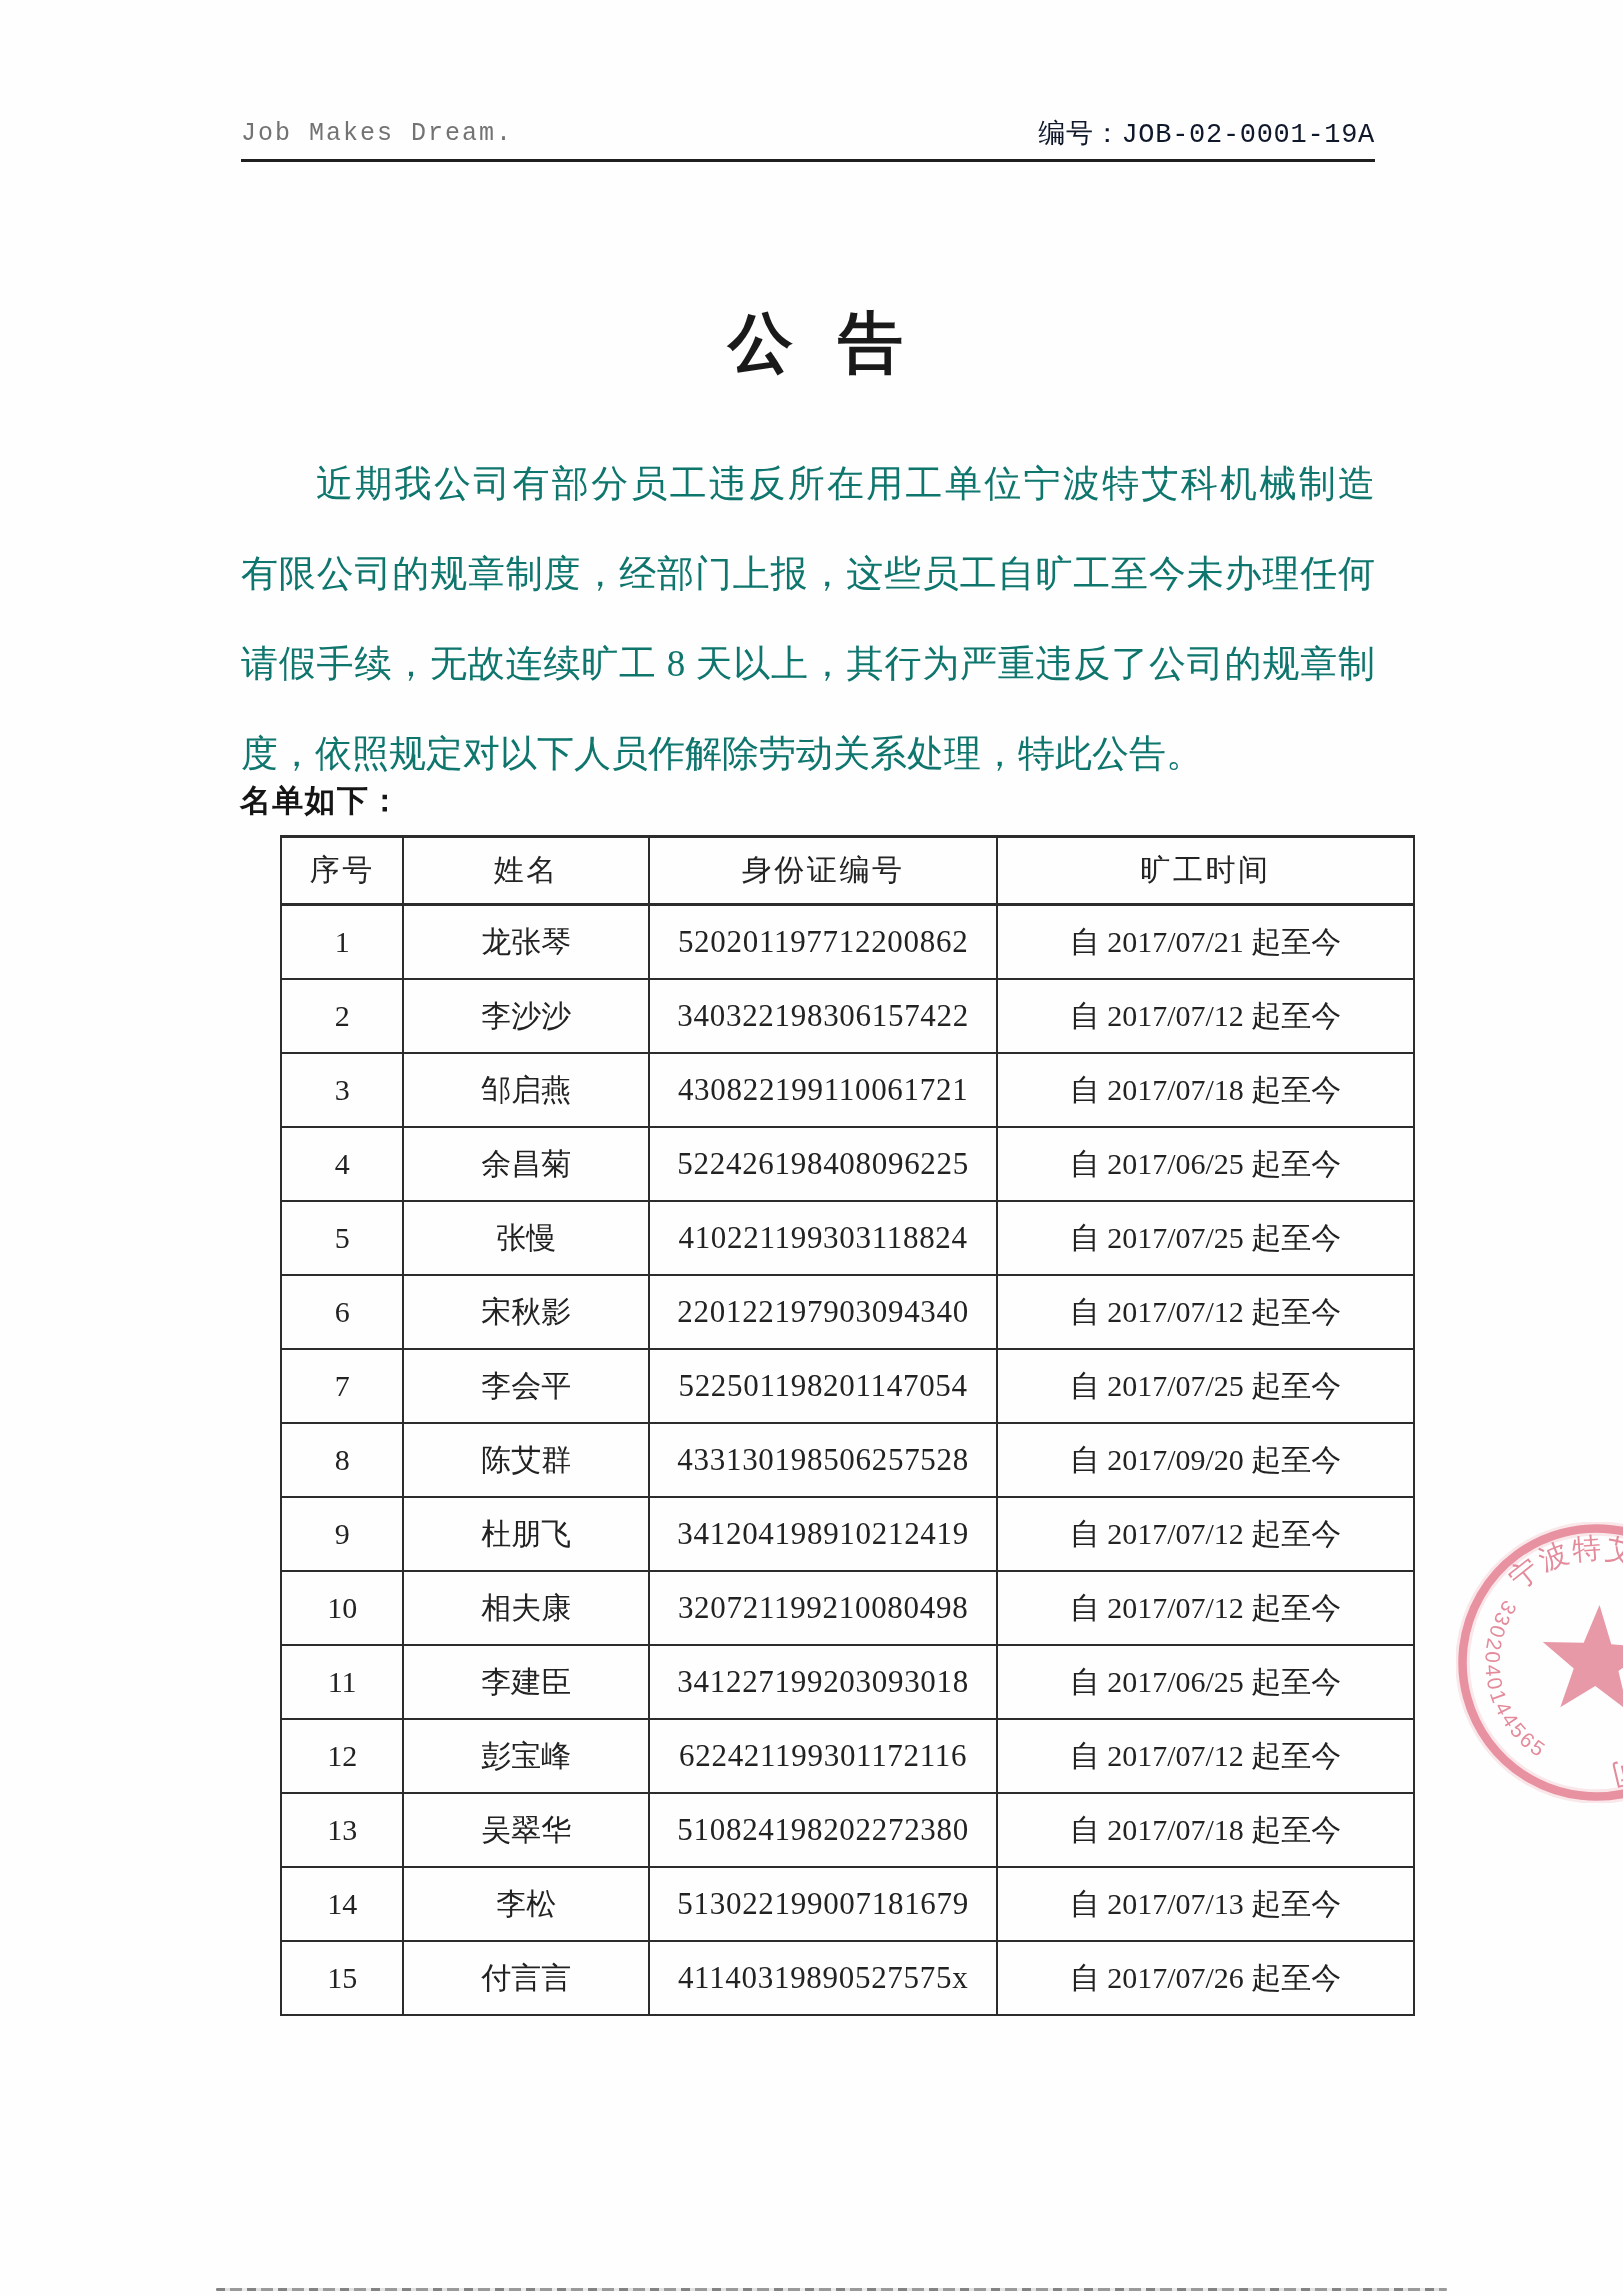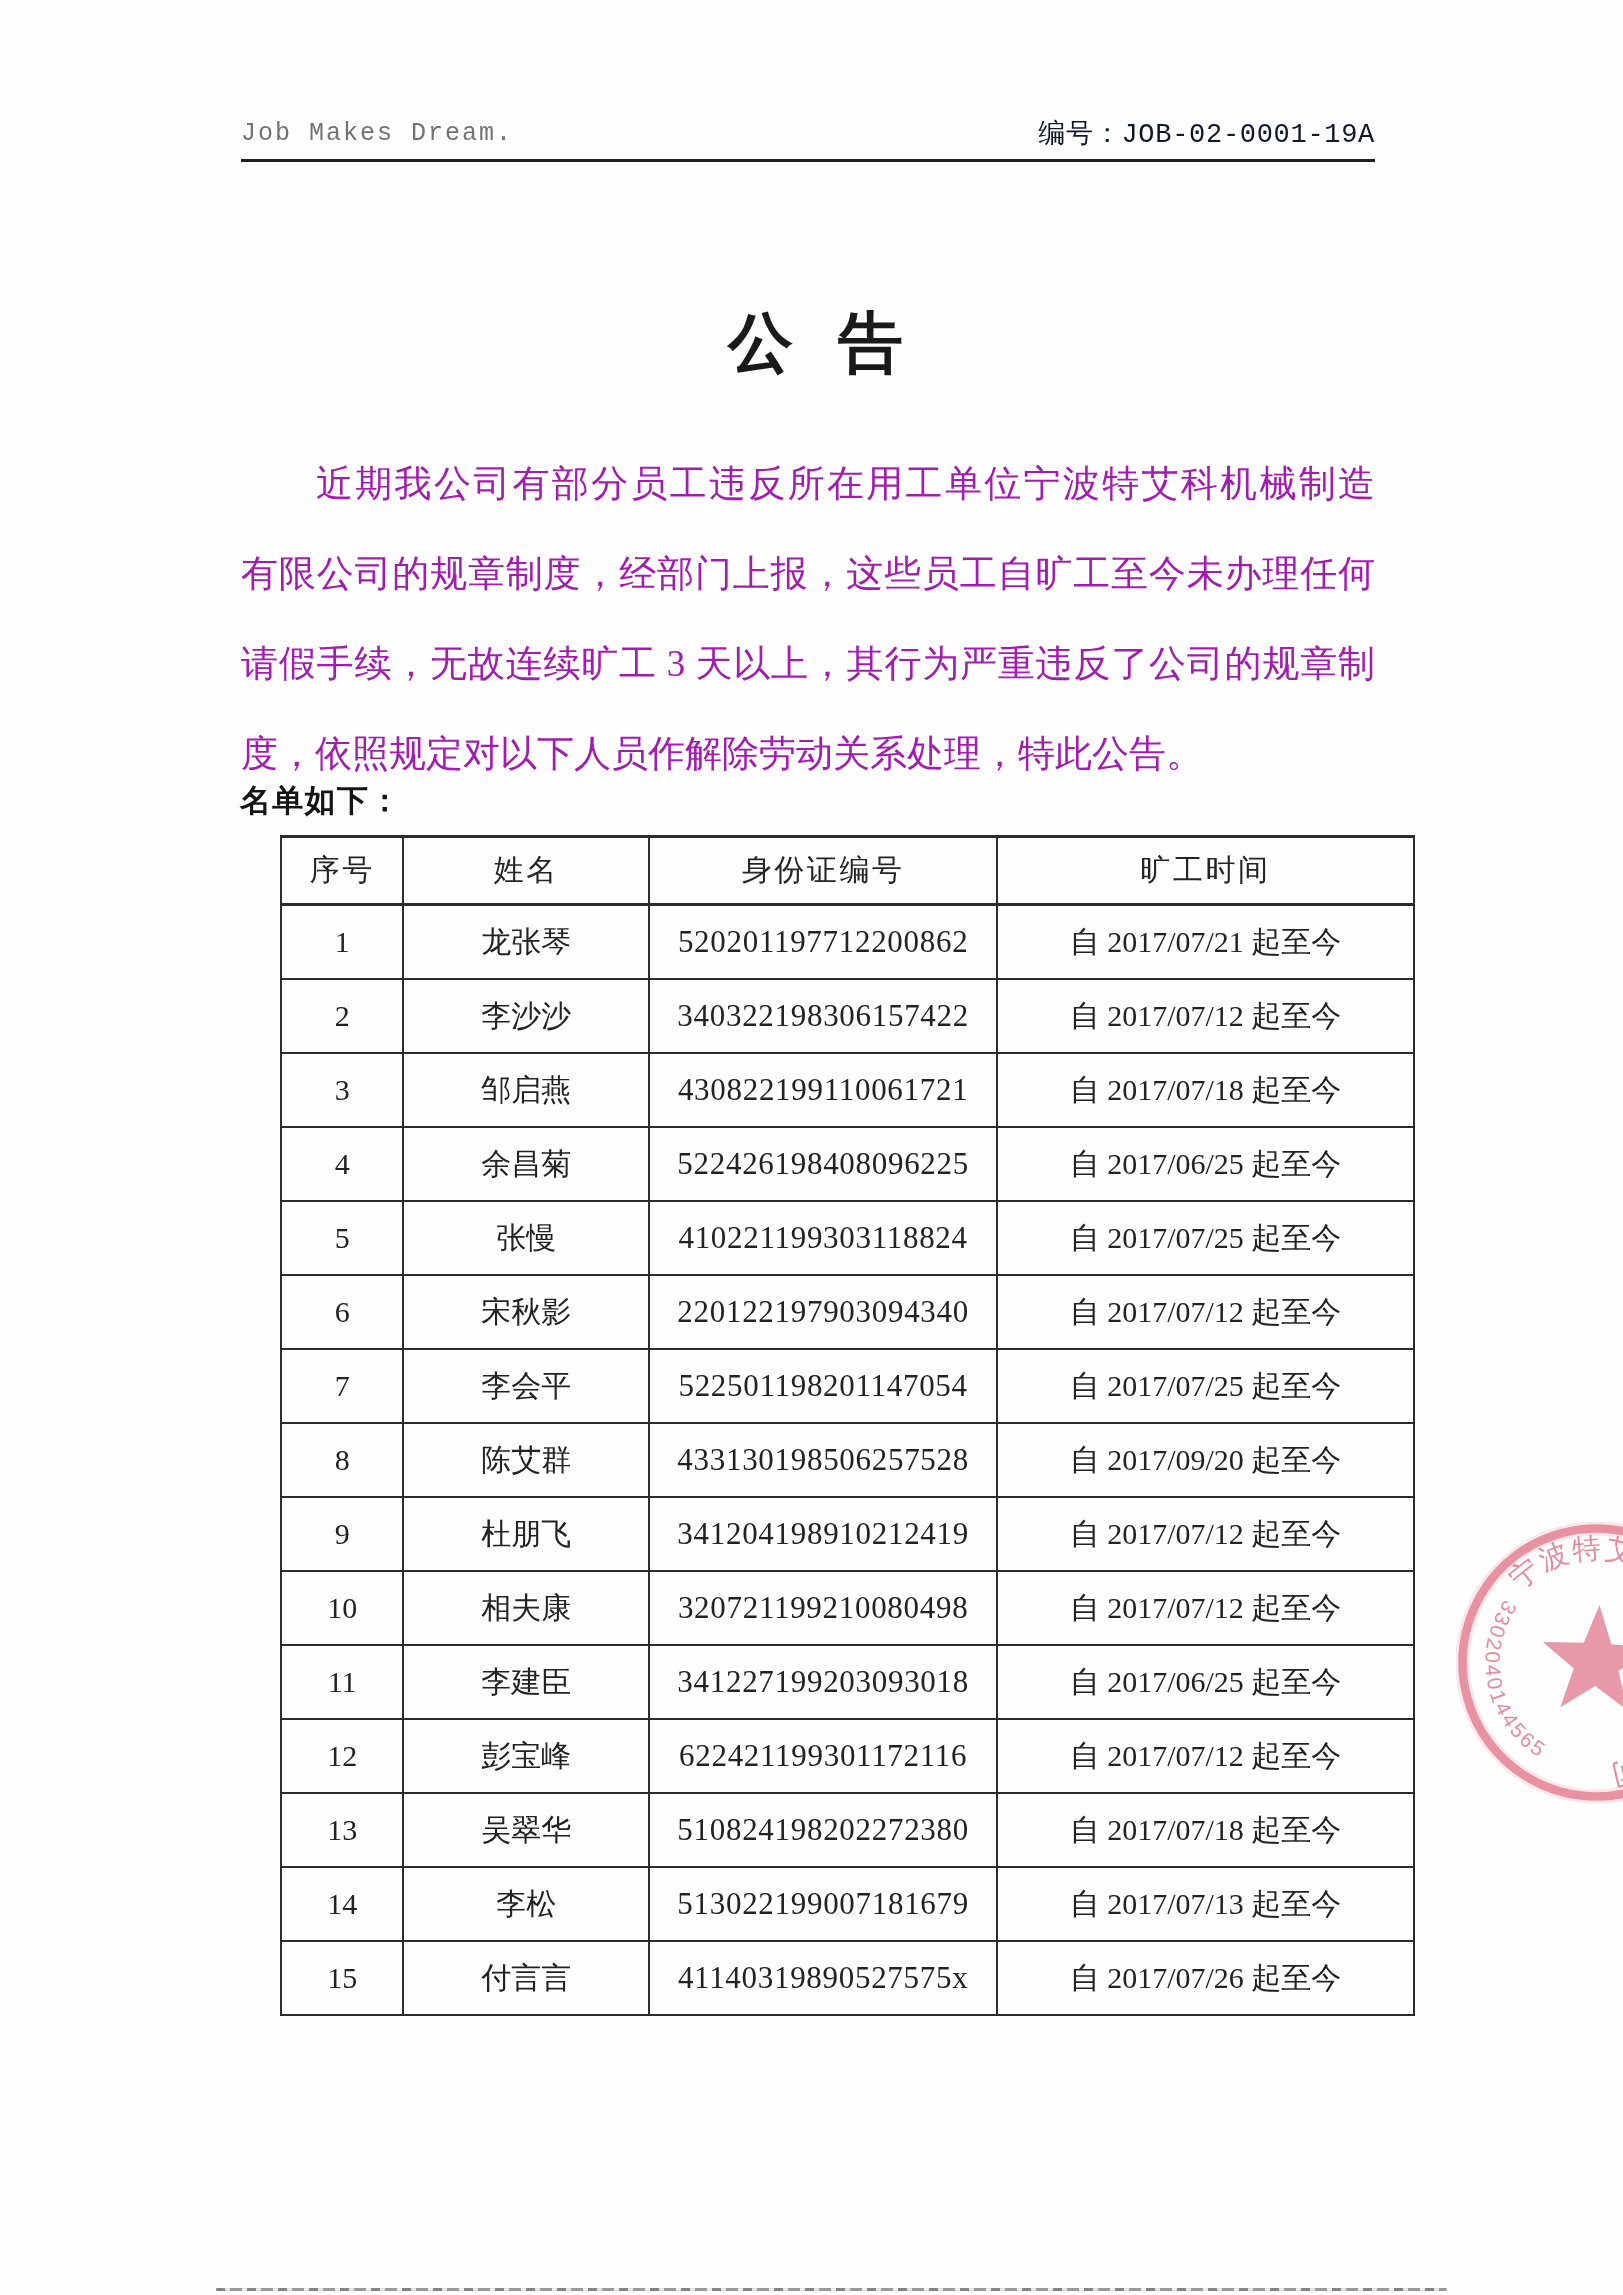--- a/index.html
+++ b/index.html
@@ -35,21 +35,21 @@
     font-size:65px;font-weight:bold;color:#1a1a1a;
     letter-spacing:14.4px;text-indent:14.4px;
     font-family:"Liberation Serif","DejaVu Serif",serif;
   }
   
   .doc-body{
     position:absolute;left:241px;top:439px;width:1134px;
   }
   .p-line{
     font-size:37px;line-height:90px;height:90px;
-    color:#a21caf;text-align:justify;white-space:nowrap;
+    color:#0f766e;text-align:justify;white-space:nowrap;
   }
   .p-line.fill{text-align:justify;text-align-last:justify;white-space:normal;}
   .p-line.indent{padding-left:75px;}
   
   .list-label{
     position:absolute;left:240px;top:780px;
     font-family:Liberation Sans, sans-serif;
     font-size:31px;font-weight:bold;color:#151515;letter-spacing:1.3px;
   }
   
@@ -90,21 +90,21 @@
     <span class="hdr-left">Job Makes Dream.</span>
     <span class="hdr-right">编号：JOB-02-0001-19A</span>
   </div>
   <div class="hdr-rule"></div>
 
   <h1 class="doc-title">公 告</h1>
 
   <div class="doc-body">
     <div class="p-line fill indent">近期我公司有部分员工违反所在用工单位宁波特艾科机械制造</div>
     <div class="p-line fill">有限公司的规章制度，经部门上报，这些员工自旷工至今未办理任何</div>
-    <div class="p-line fill">请假手续，无故连续旷工 3 天以上，其行为严重违反了公司的规章制</div>
+    <div class="p-line fill">请假手续，无故连续旷工 8 天以上，其行为严重违反了公司的规章制</div>
     <div class="p-line">度，依照规定对以下人员作解除劳动关系处理，特此公告。</div>
   </div>
 
   <div class="list-label">名单如下：</div>
 
   <table class="emp-table">
     <colgroup>
       <col style="width:10.8%">
         <col style="width:21.7%">
         <col style="width:30.7%">

